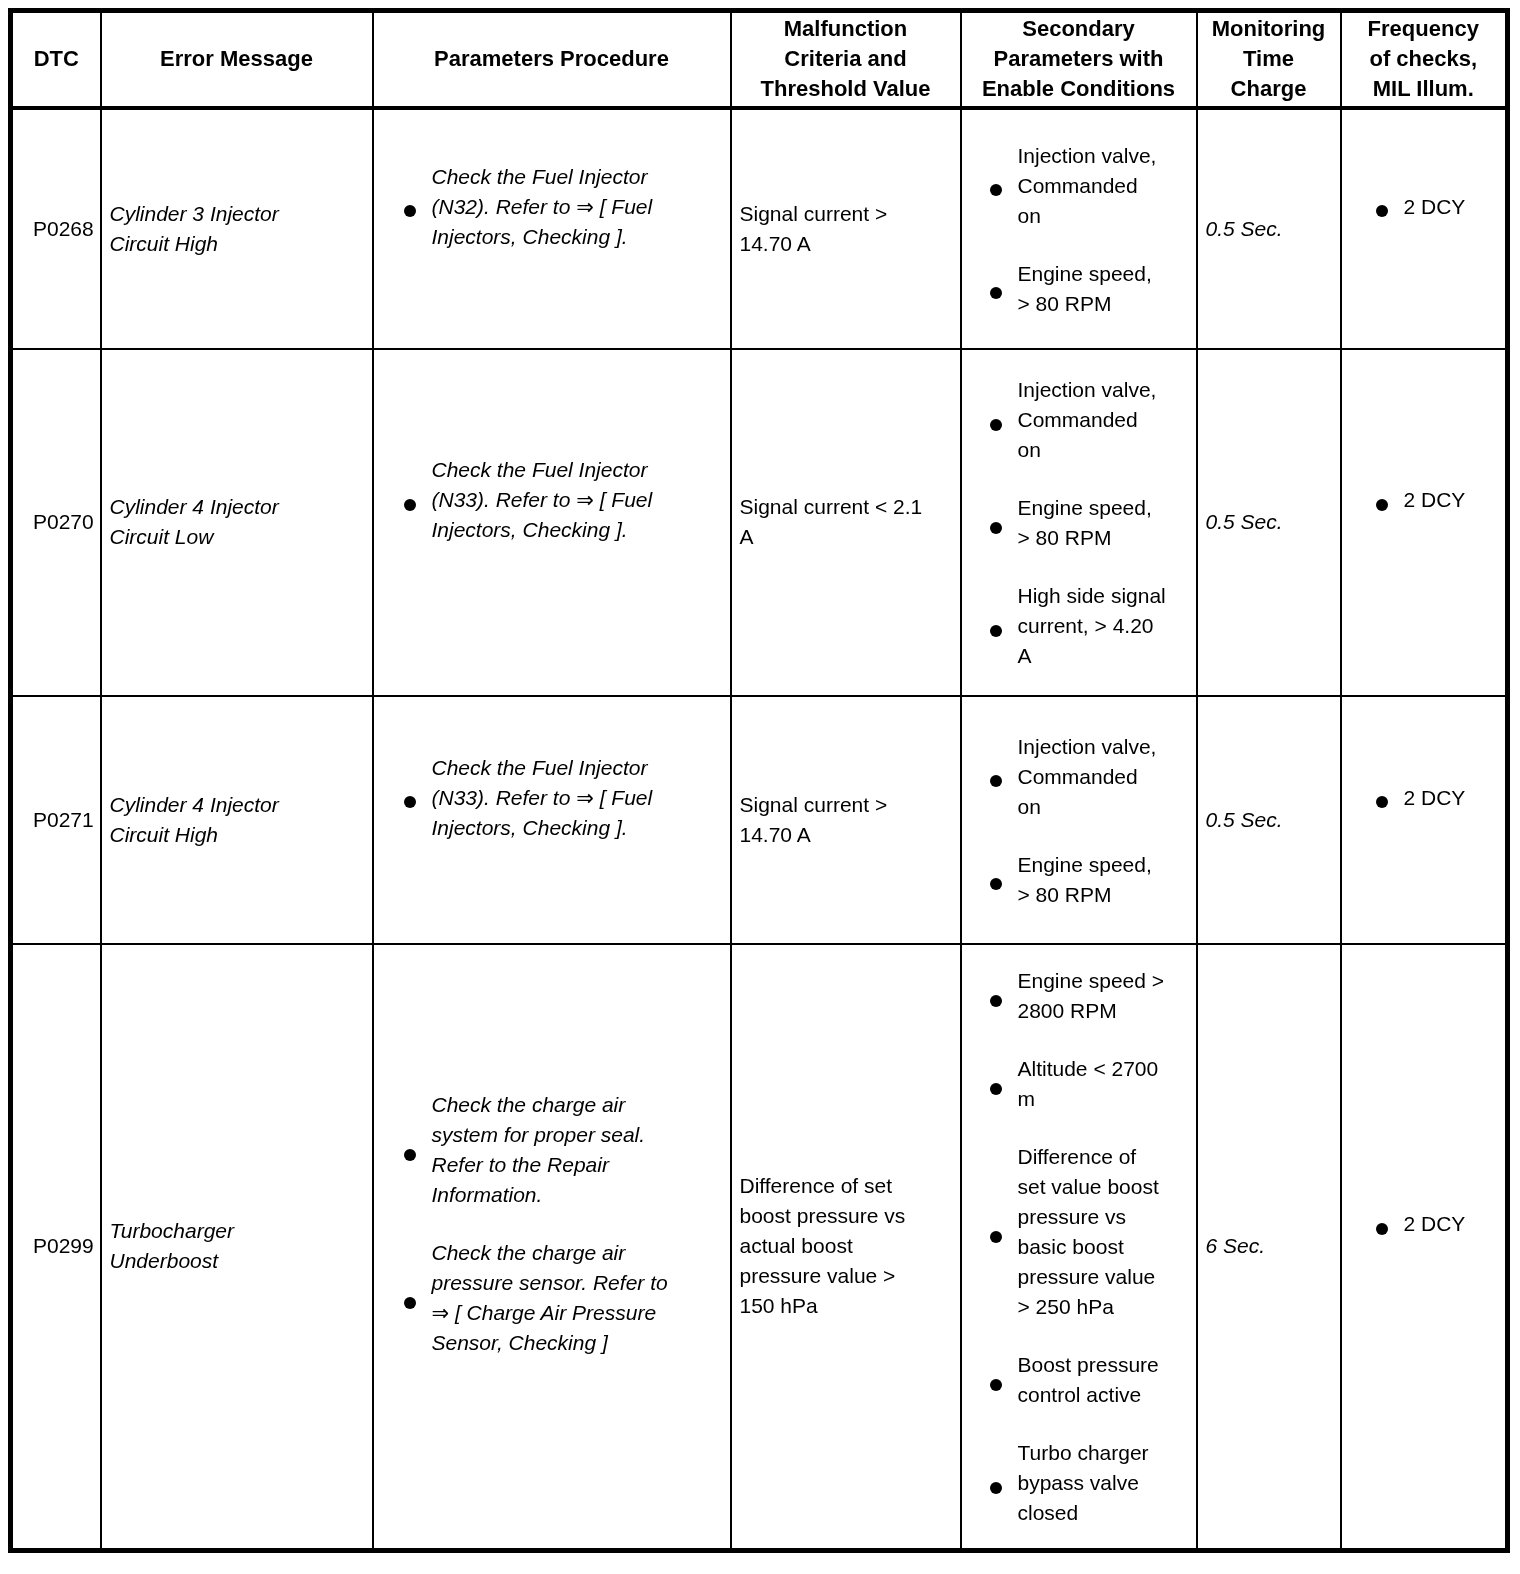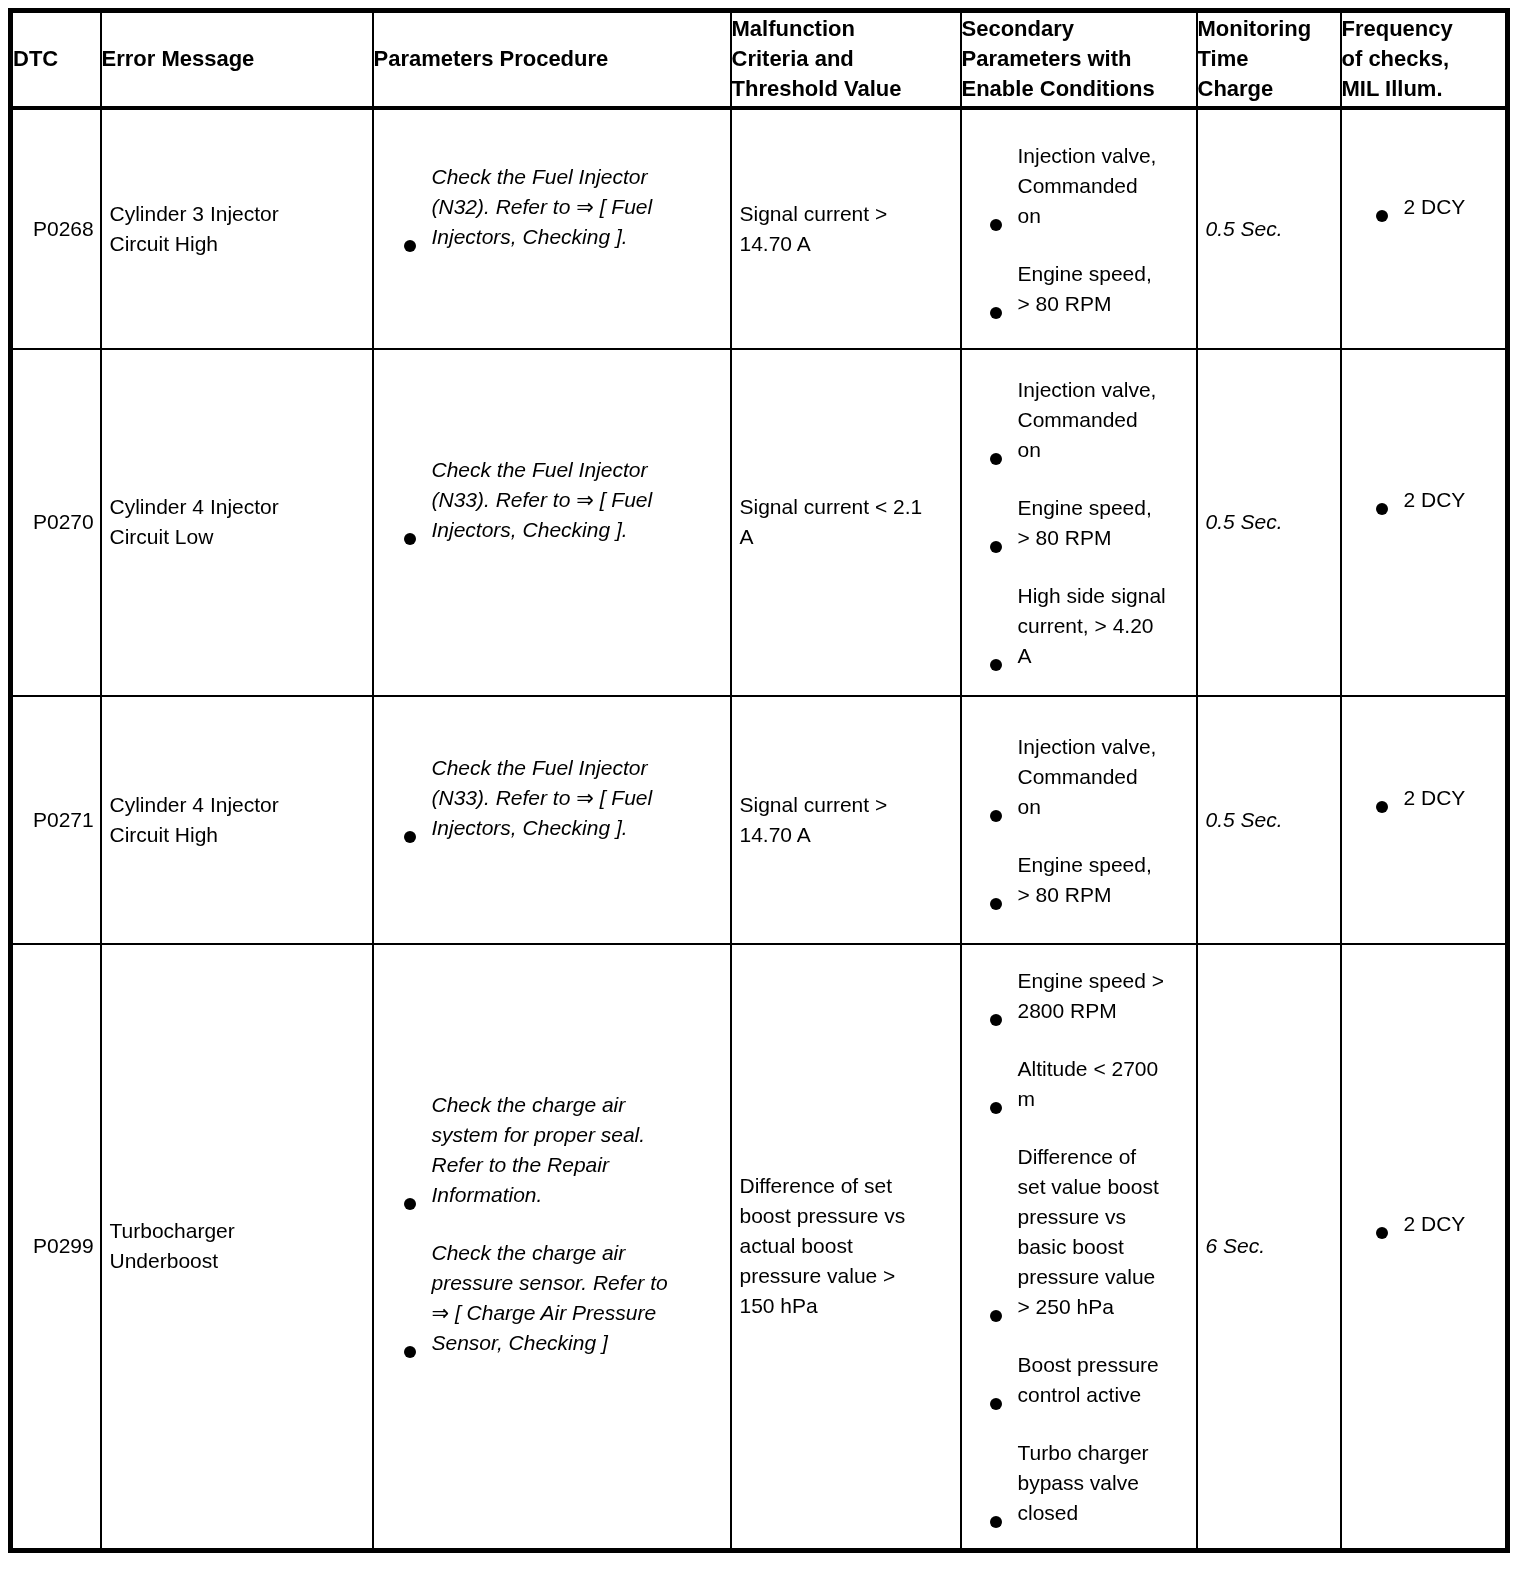--- a/index.html
+++ b/index.html
@@ -30,49 +30,49 @@
     vertical-align: middle;
     overflow: hidden;
   }
   
   thead tr { height: 97px; }
   thead th {
     border-bottom: 4px solid #000000 !important;
     font-size: 22px;
     font-weight: bold;
     line-height: 30px;
-    text-align: left;
+    text-align: center;
     white-space: pre-line;
     padding: 2px 2px;
   }
   
   tbody tr:nth-of-type(1) { height: 241px; }
   tbody tr:nth-of-type(2) { height: 347px; }
   tbody tr:nth-of-type(3) { height: 248px; }
   tbody tr:nth-of-type(4) { height: 607px; }
 
   tbody td {
     font-size: 21px;
     line-height: 30px;
   }
   .cell-text { white-space: pre-line; }
 
   td.c-dtc  .cell-text { padding-left: 20px; }
-  td.c-err  .cell-text { padding-left: 8px; }
+  td.c-err  .cell-text { padding-left: 8px; font-style: italic; }
   td.c-malf .cell-text { padding: 0 2px 0 8px; }
   td.c-mon  .cell-text { padding-left: 8px; font-style: italic; }
 
   td.c-sec { vertical-align: top; }
 
   
   .blist { box-sizing: border-box; }
   td.c-diag .blist { padding: 0 40px 0 30px; font-style: italic; }
   td.c-sec  .blist { padding: 12px 4px 10px 28px; }
   td.c-freq .blist { padding: 0 2px 0 34px; }
-  .bitem { display: flex; align-items: flex-end; }
+  .bitem { display: flex; align-items: center; }
   .bitem + .bitem { margin-top: 28px; }
   .bullet {
     flex: 0 0 auto;
     width: 12px;
     height: 12px;
     border-radius: 50%;
     background: #000000;
     margin: 9px 16px 0 0;
   }
   .btext { white-space: pre-line; }

